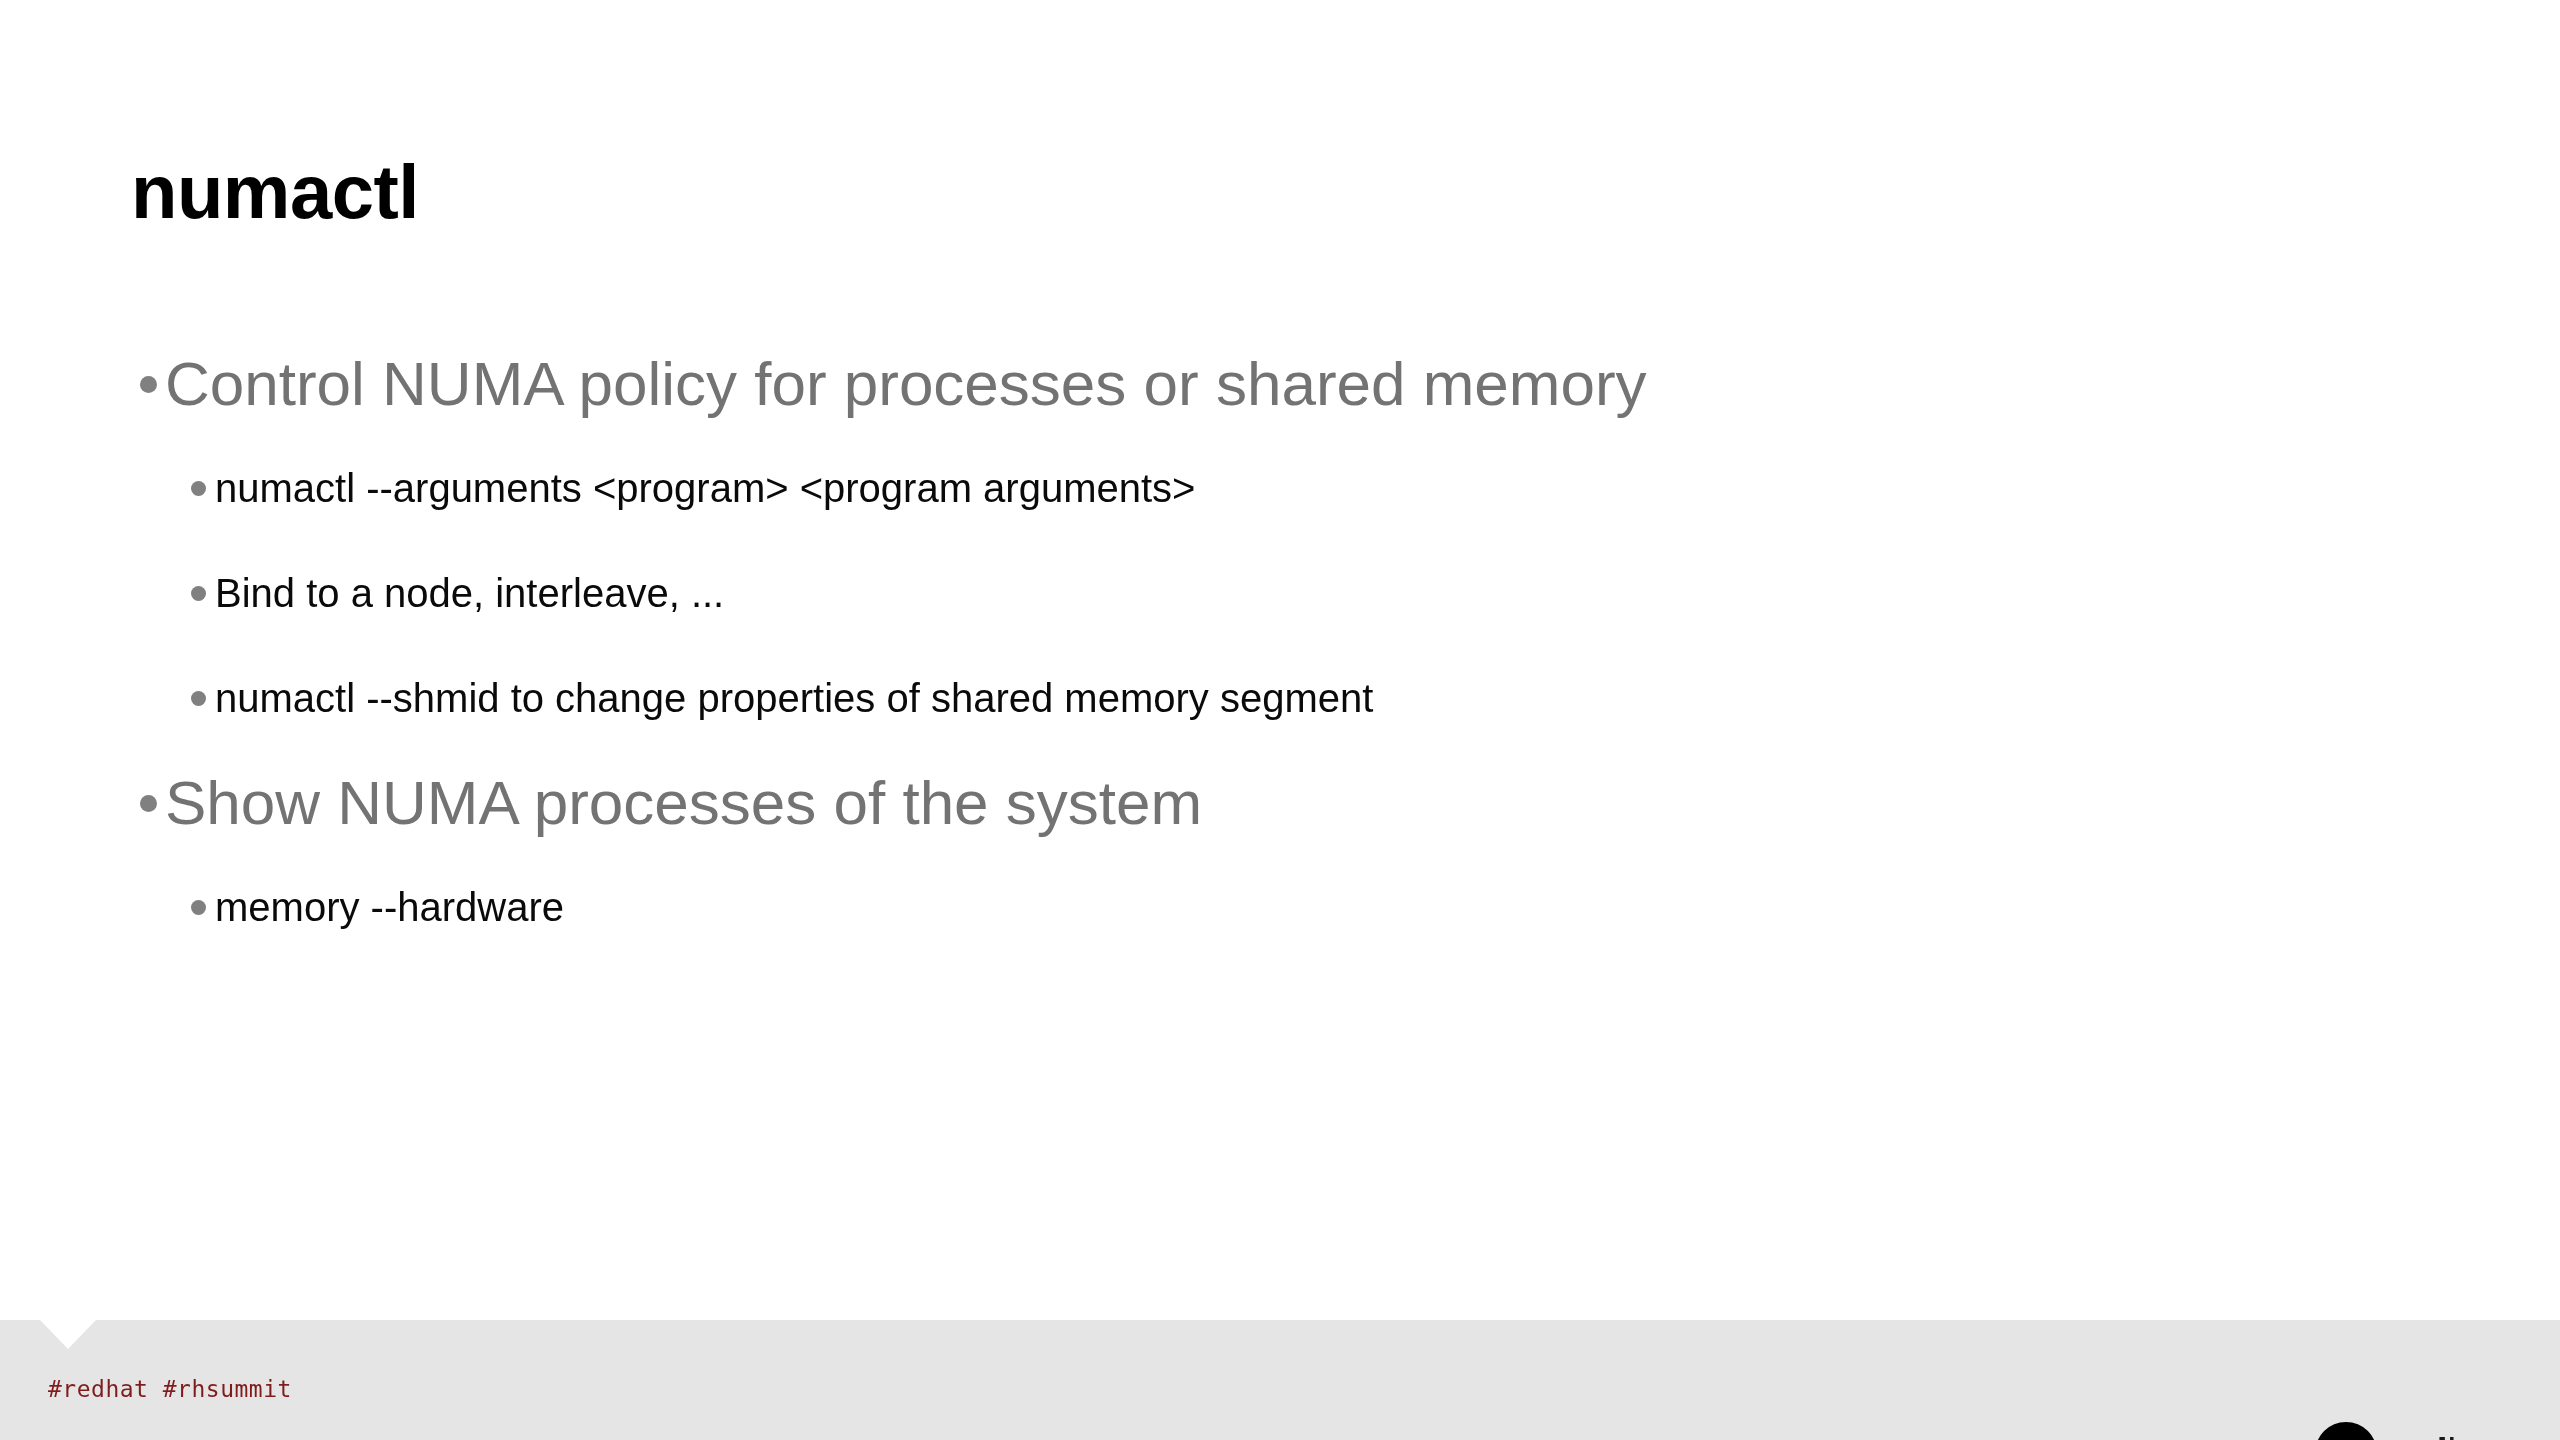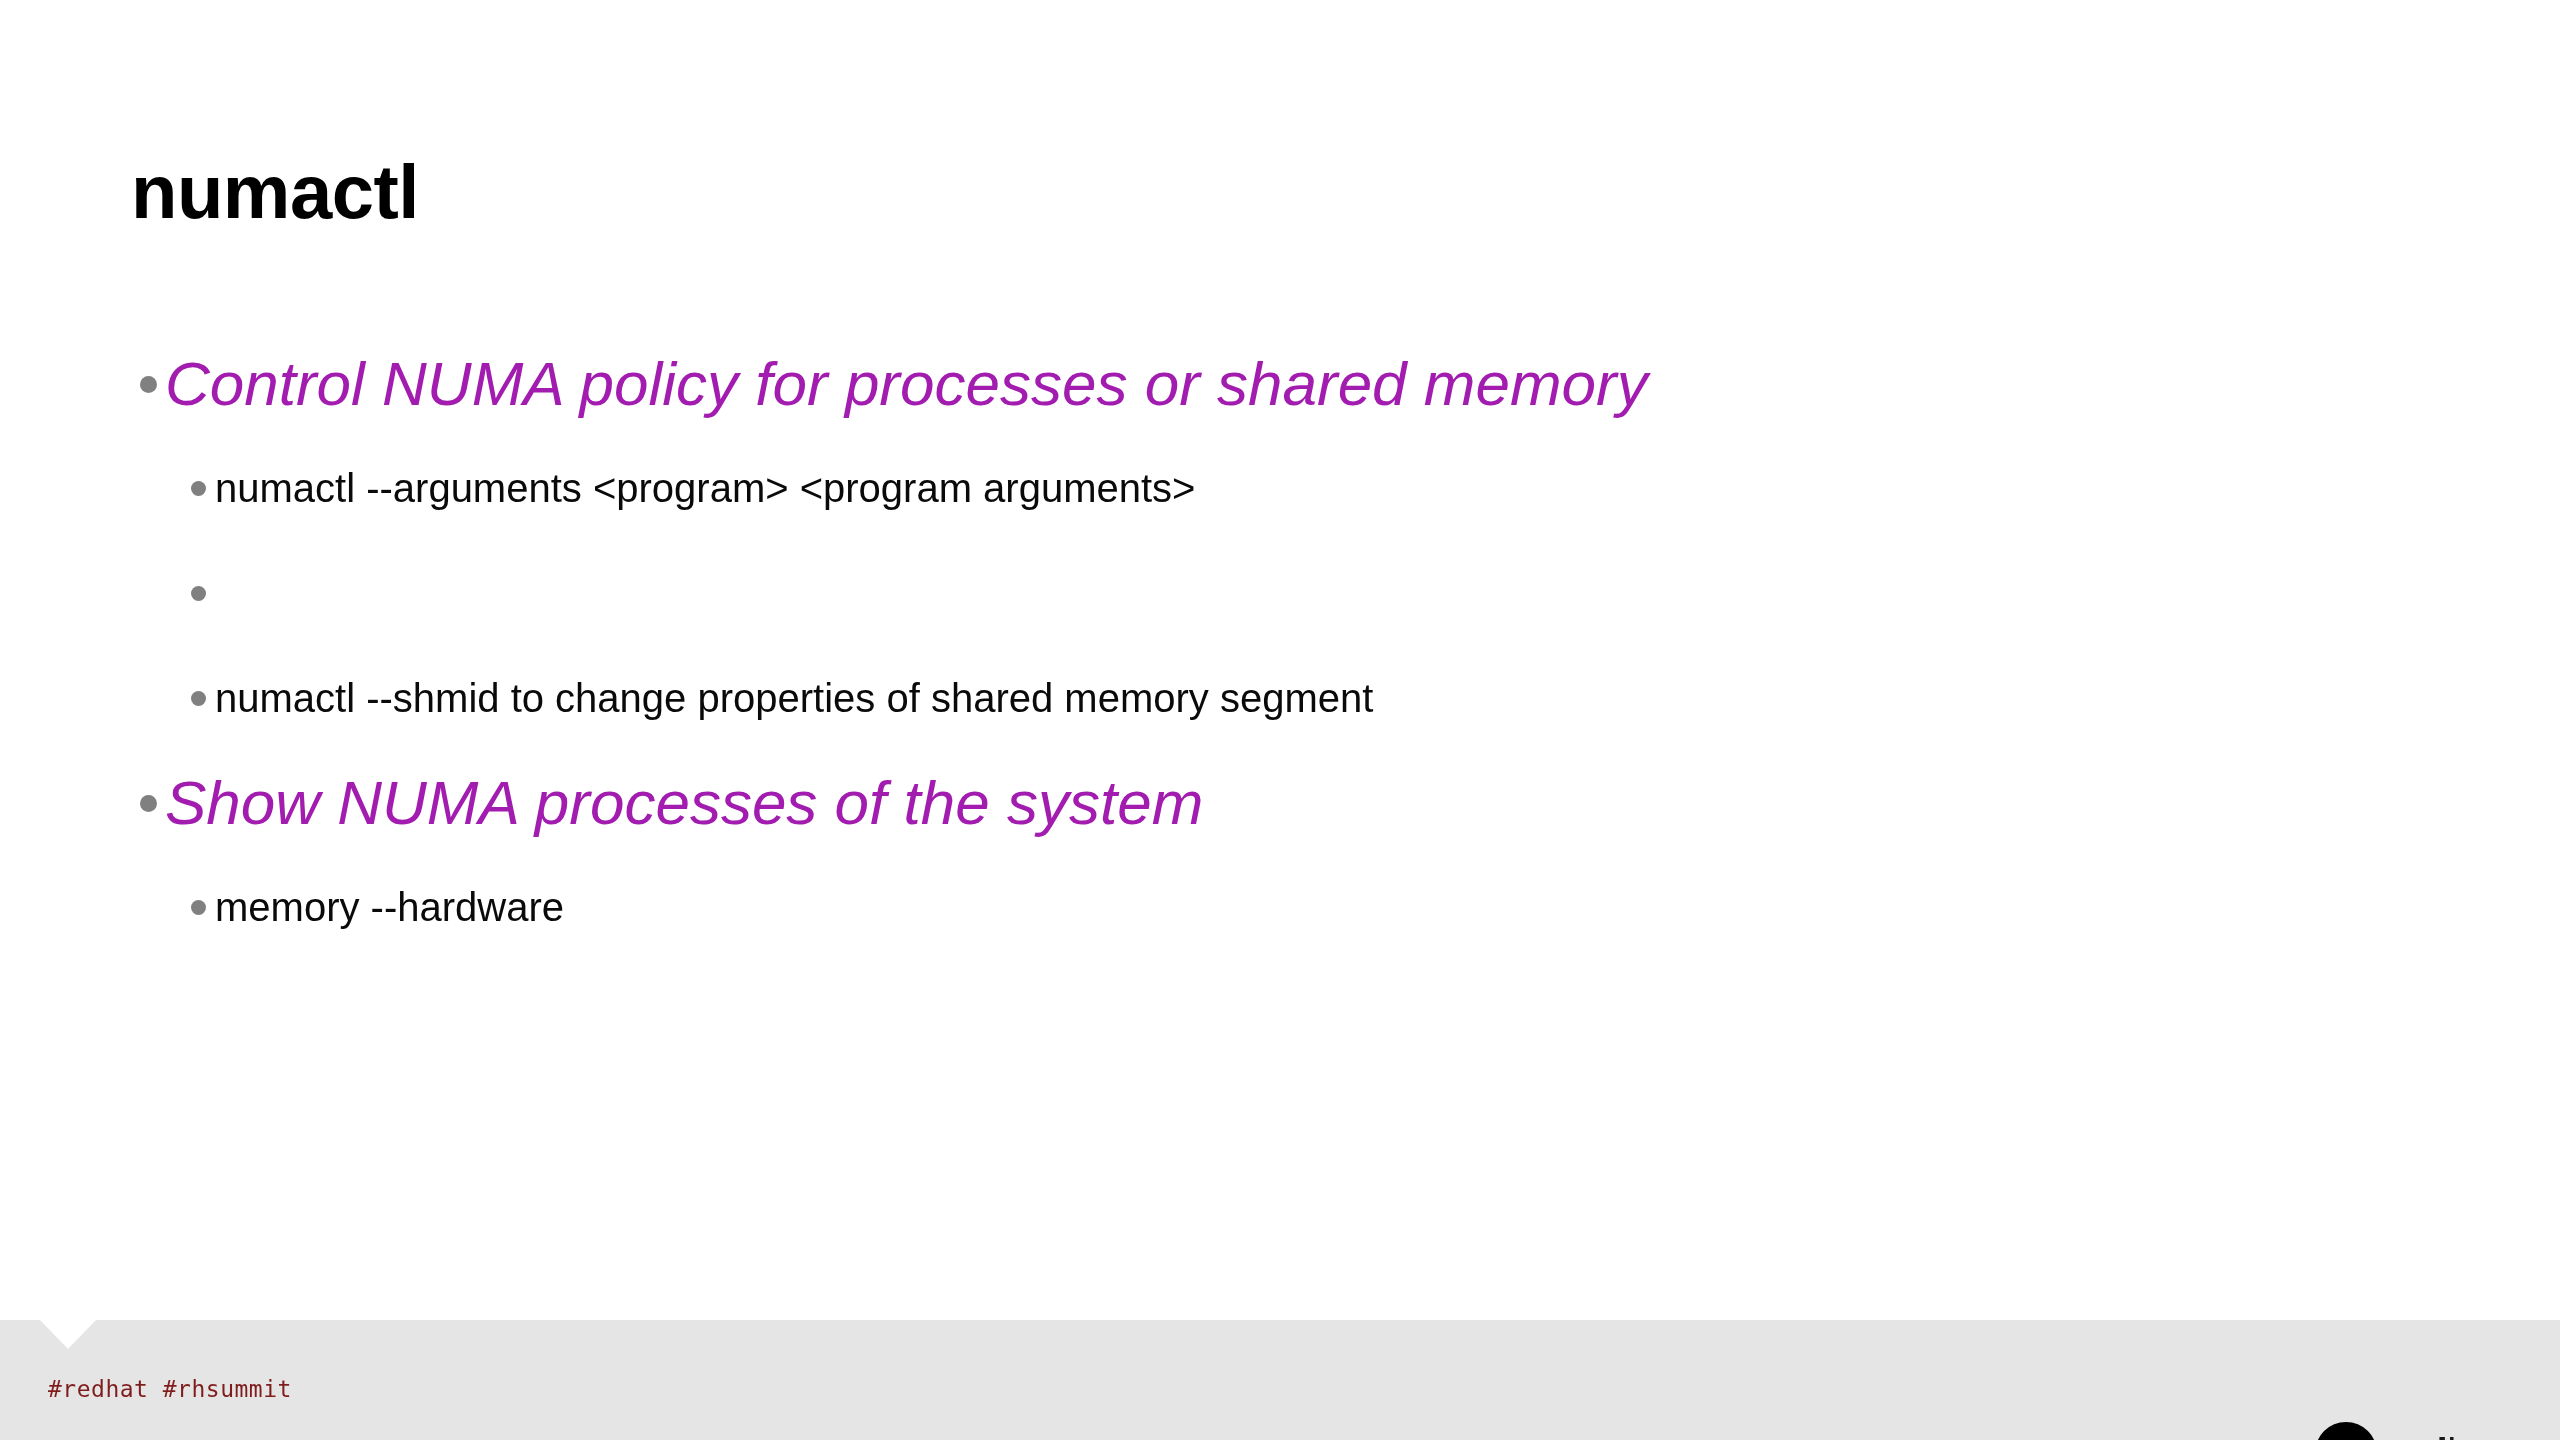--- a/index.html
+++ b/index.html
@@ -70,22 +70,21 @@
     width: 17px;
     height: 17px;
     border-radius: 50%;
     background: #808080;
     display: block;
   }
   .lvl1 .text {
     font-size: 62px;
     line-height: 104px;
     white-space: nowrap;
-    color: #a21caf;
-    font-style: italic;
+    color: #737373;
   }
 
   
   .lvl2 {
     margin-left: 48px;
     height: 105px;
   }
   .lvl2 .marker {
     width: 36px;
     flex: 0 0 36px;
@@ -194,20 +193,21 @@
       <span class="marker">
           <span class="dot"></span>
         </span>
       <span class="text">numactl --arguments &lt;program&gt; &lt;program arguments&gt;</span>
     </div>
 
     <div class="bullet-row lvl2">
       <span class="marker">
           <span class="dot"></span>
         </span>
+      <span class="text">Bind to a node, interleave, ...</span>
     </div>
 
     <div class="bullet-row lvl2">
       <span class="marker">
           <span class="dot"></span>
         </span>
       <span class="text">numactl --shmid to change properties of shared memory segment</span>
     </div>
 
     <div class="bullet-row lvl1">

